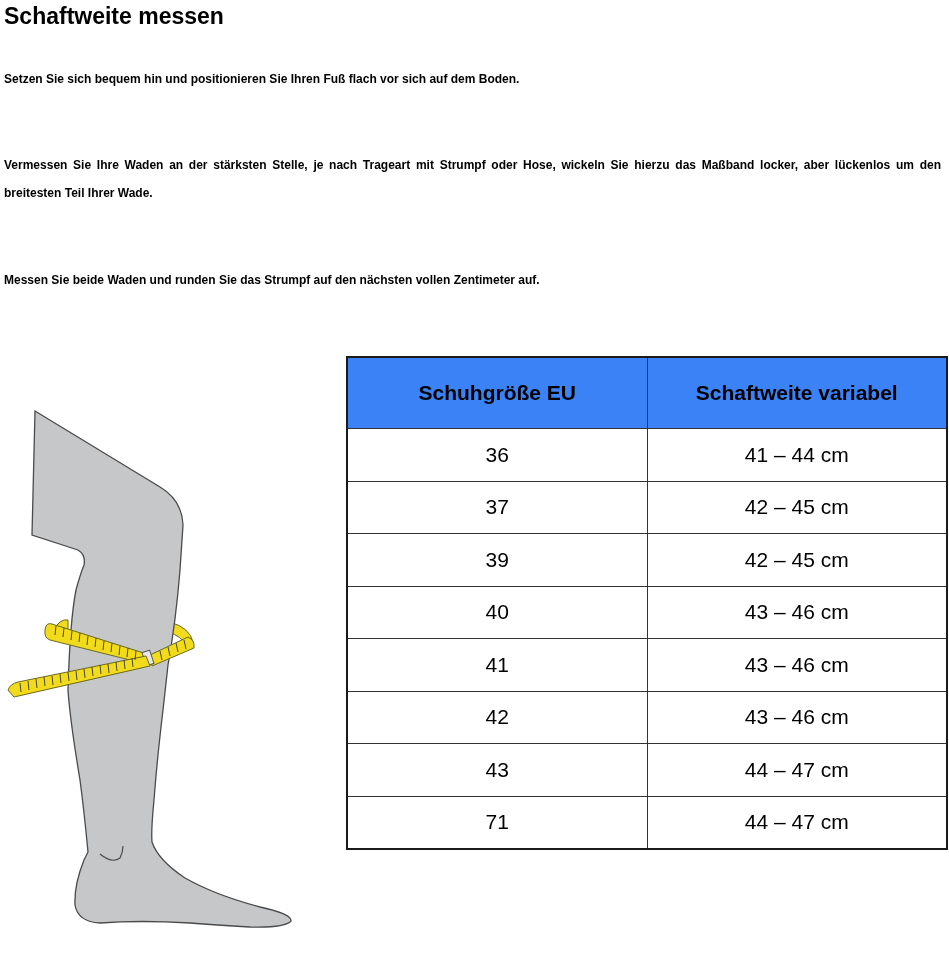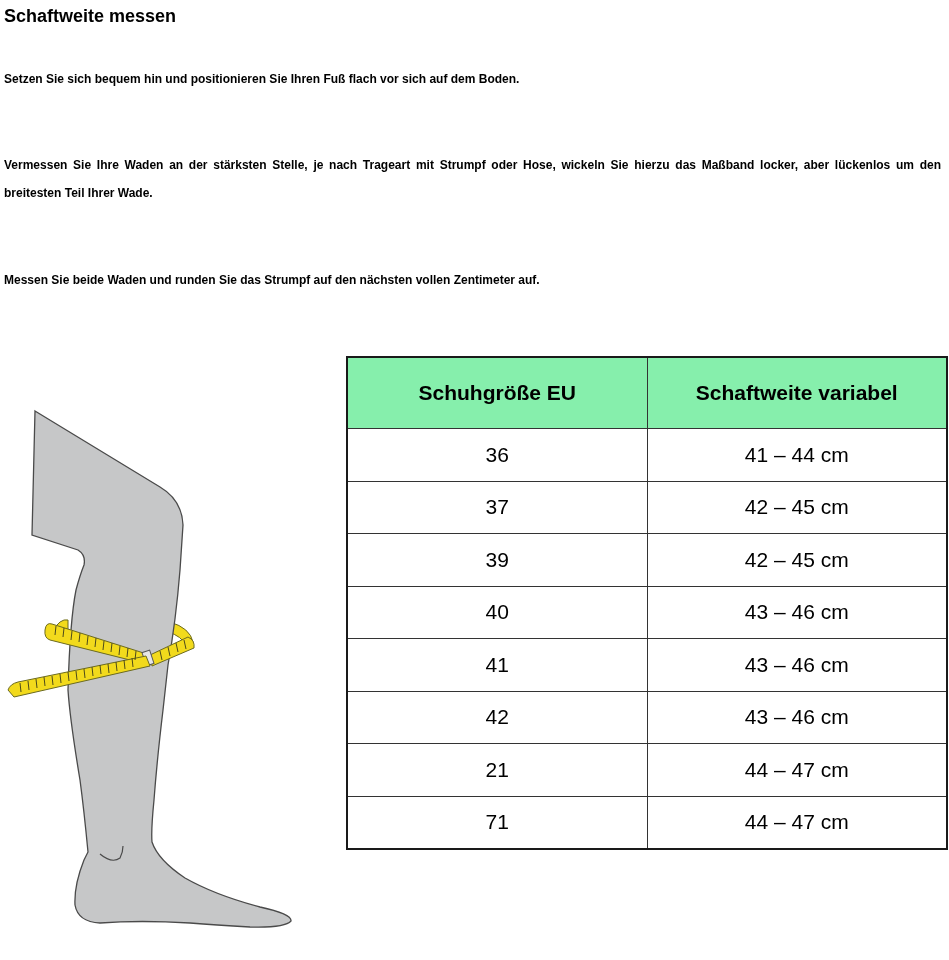--- a/index.html
+++ b/index.html
@@ -12,21 +12,21 @@
     height: 960px;
     position: relative;
     overflow: hidden;
     font-family: "Liberation Sans", sans-serif;
     color: #000000;
   }
   .title {
     position: absolute;
     left: 4px;
     top: 1px;
-    font-size: 18px;
+    font-size: 23px;
     font-weight: bold;
     line-height: 30px;
     margin: 0;
   }
   .para {
     position: absolute;
     left: 4px;
     width: 937px;
     font-size: 12px;
     font-weight: bold;
@@ -54,21 +54,21 @@
     border-collapse: collapse;
     border: 2px solid #1a1a1a;
     table-layout: fixed;
   }
   .size-table th, .size-table td {
     border: 1.5px solid #333333;
     text-align: center;
     padding: 0;
   }
   .size-table th {
-    background: #86efac;
+    background: #3b82f6;
     height: 70px;
     font-size: 21px;
     font-weight: bold;
   }
   .size-table td {
     height: 51.5px;
     font-size: 21px;
     font-weight: normal;
   }
   .col-size { width: 300px; }
@@ -190,21 +190,21 @@
     </tr>
     <tr>
       <td>41</td>
       <td>43 – 46 cm</td>
     </tr>
     <tr>
       <td>42</td>
       <td>43 – 46 cm</td>
     </tr>
     <tr>
-      <td>21</td>
+      <td>43</td>
       <td>44 – 47 cm</td>
     </tr>
     <tr>
       <td>71</td>
       <td>44 – 47 cm</td>
     </tr>
   </tbody>
 </table>
 
 </body></html>

